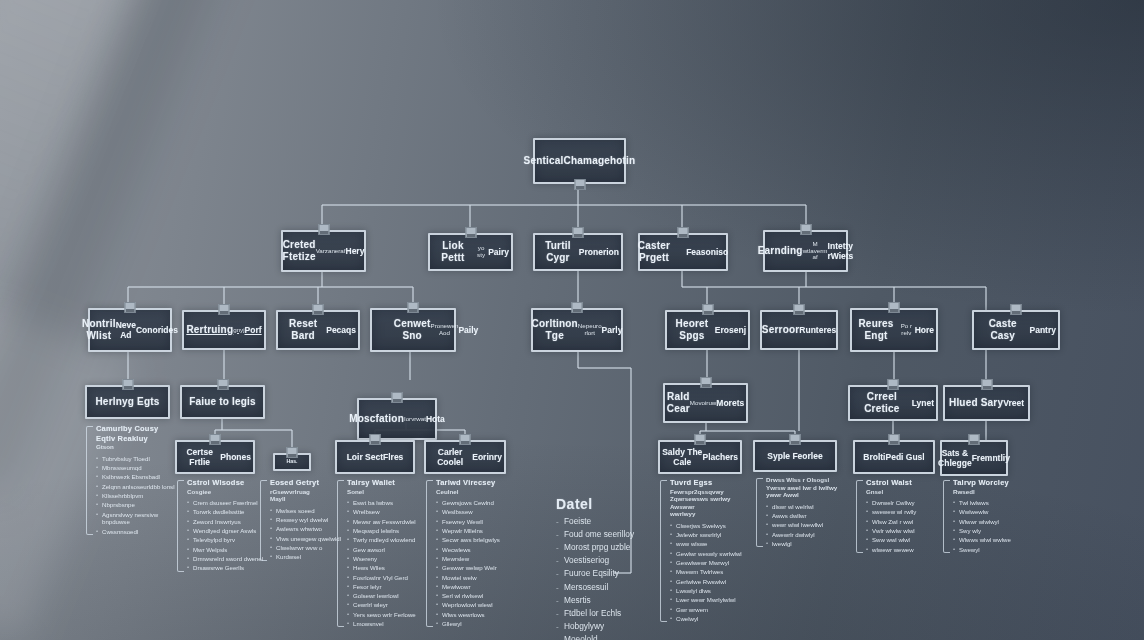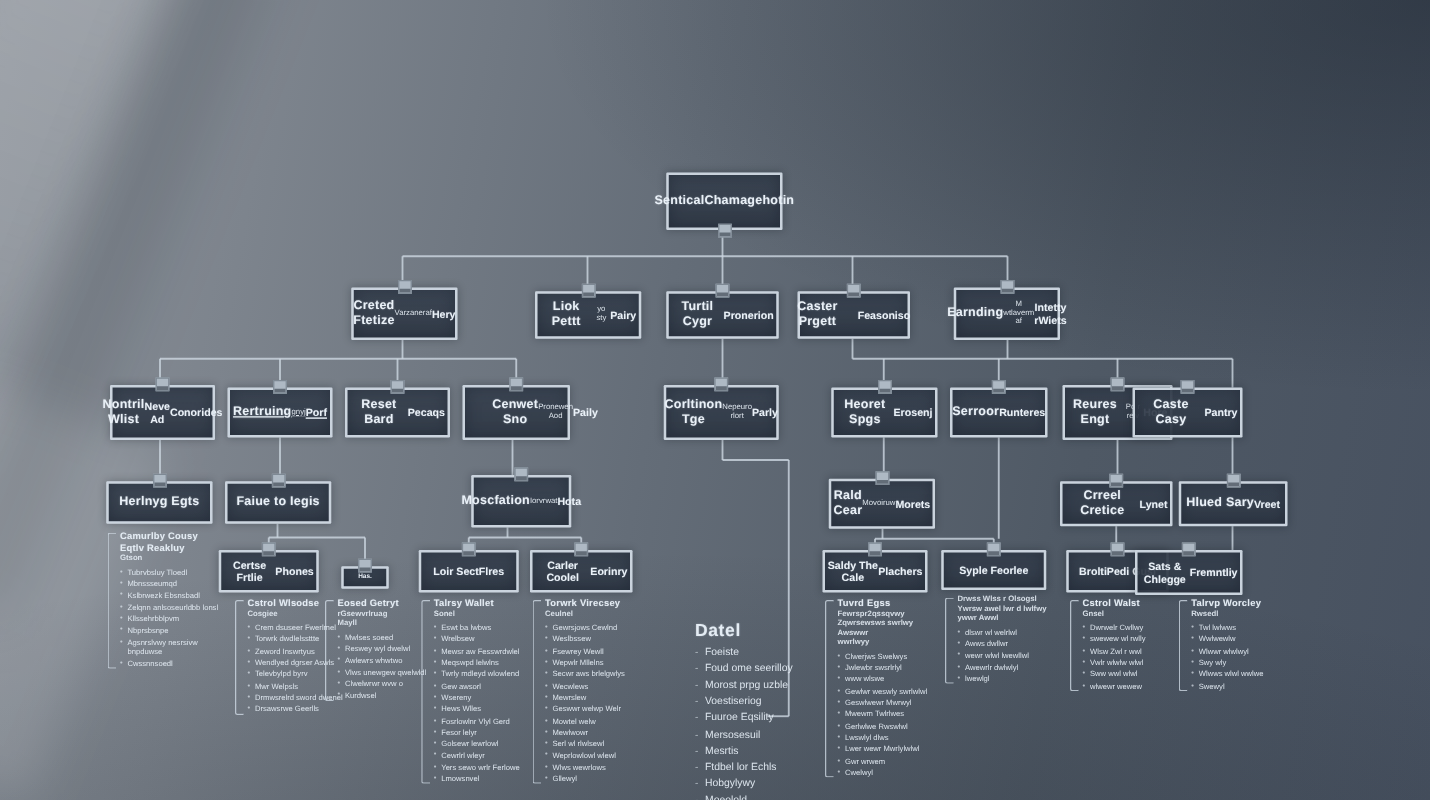--- a/index.html
+++ b/index.html
@@ -182,34 +182,34 @@
           <div class="clip top"></div>
           <div class="bl-t">Serroor</div>
           <div class="bl-m">Runteres</div>
         </div>
         <div class="box" style="left: 850px; top: 308px; width: 88px; height: 44px;">
           <div class="clip top"></div>
           <div class="bl-t">Reures Engt</div>
           <div class="bl-s">Po r relv</div>
           <div class="bl-m">Hore</div>
         </div>
-        <div class="box" style="left: 906px; top: 310px; width: 88px; height: 40px; justify-content: space-between;">
+        <div class="box" style="left: 972px; top: 310px; width: 88px; height: 40px; justify-content: space-between;">
           <div class="clip top"></div>
           <div class="bl-t">Caste Casy</div>
           <div class="bl-m">Pantry</div>
         </div>
         <div class="box" style="left: 85px; top: 385px; width: 85px; height: 34px;">
           <div class="clip top"></div>
           <div class="bl-t">Herlnyg Egts</div>
         </div>
         <div class="box" style="left: 180px; top: 385px; width: 85px; height: 34px;">
           <div class="clip top"></div>
           <div class="bl-t">Faiue to Iegis</div>
         </div>
-        <div class="box" style="left: 357px; top: 380px; width: 80px; height: 42px; margin-left: 20px;">
+        <div class="box" style="left: 357px; top: 398px; width: 80px; height: 42px;">
           <div class="clip top"></div>
           <div class="bl-t">Moscfation</div>
           <div class="bl-s">Iorvrwat</div>
           <div class="bl-m">Hota</div>
         </div>
         <div class="box" style="left: 663px; top: 383px; width: 85px; height: 40px;">
           <div class="clip top"></div>
           <div class="bl-t">Rald Cear</div>
           <div class="bl-s">Movoiruw</div>
           <div class="bl-m">Morets</div>
@@ -250,21 +250,21 @@
         </div>
         <div class="box" style="left: 753px; top: 440px; width: 84px; height: 32px;">
           <div class="clip top"></div>
           <div class="bl-m">Syple Feorlee</div>
         </div>
         <div class="box" style="left: 853px; top: 440px; width: 82px; height: 34px;">
           <div class="clip top"></div>
           <div class="bl-m">Brolti</div>
           <div class="bl-m">Pedi Gusl</div>
         </div>
-        <div class="box" style="left: 908px; top: 440px; width: 86px; height: 36px;">
+        <div class="box" style="left: 940px; top: 440px; width: 68px; height: 36px;">
           <div class="clip top"></div>
           <div class="bl-m">Sats &amp; Chlegge</div>
           <div class="bl-m">Fremntliy</div>
         </div>
       </div>
     <div id="lists">
         <div class="dlist" style="left: 86px; top: 424px; width: 84px;">
           <div class="bracket"></div>
           <div class="lt">Camurlby Cousy</div>
           <div class="lt">Eqtlv Reakluy</div>
@@ -273,21 +273,21 @@
             <li>Tubrvbsluy Tloedl</li>
             <li>Mbnssseumqd</li>
             <li>Kslbrwezk Ebsnsbadl</li>
             <li>Zelqnn anlsoseurldbb lonsl</li>
             <li>Kllssehrbblpvm</li>
             <li>Nbprsbsnpe</li>
             <li>Agsnrslvwy nesrsivw bnpduwse</li>
             <li>Cwssnnsoedl</li>
           </ul>
         </div>
-        <div class="dlist" style="left: 188px; top: 478px; width: 80px;">
+        <div class="dlist" style="left: 177px; top: 478px; width: 80px;">
           <div class="bracket"></div>
           <div class="lt">Cstrol Wlsodse</div>
           <div class="ls">Cosgiee</div>
           <ul>
             <li>Crem dsuseer Fwerlmel</li>
             <li>Torwrk dwdlelssttte</li>
             <li>Zeword Inswrtyus</li>
             <li>Wendlyed dgrser Aswls</li>
             <li>Televbylpd byrv</li>
             <li>Mwr Welpsls</li>
@@ -325,21 +325,21 @@
             <li>Fosrlowlnr Vlyl Gerd</li>
             <li>Fesor lelyr</li>
             <li>Golsewr lewrlowl</li>
             <li>Cewrlrl wleyr</li>
             <li>Yers sewo wrlr Ferlowe</li>
             <li>Lmowsnvel</li>
           </ul>
         </div>
         <div class="dlist" style="left: 426px; top: 478px; width: 80px;">
           <div class="bracket"></div>
-          <div class="lt">Torwrk Virecsey</div>
+          <div class="lt">Tarlwd Virecsey</div>
           <div class="ls">Ceulnel</div>
           <ul>
             <li>Gewrsjows Cewlnd</li>
             <li>Weslbssew</li>
             <li>Fsewrey Wewll</li>
             <li>Wepwlr Mllelns</li>
             <li>Secwr aws brlelgwlys</li>
             <li>Wecwlews</li>
             <li>Mewrslew</li>
             <li>Geswwr welwp Welr</li>

